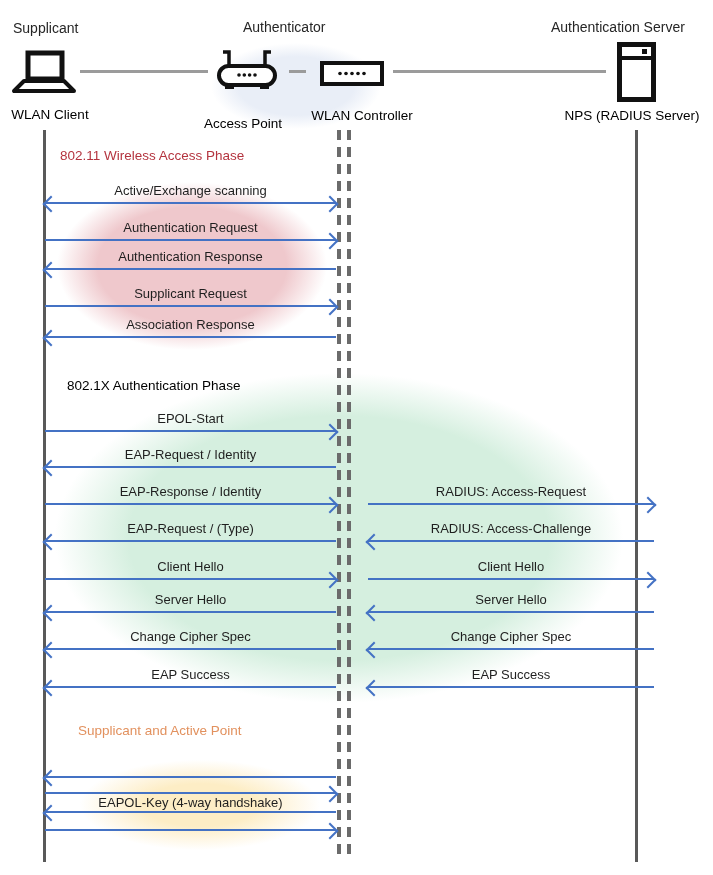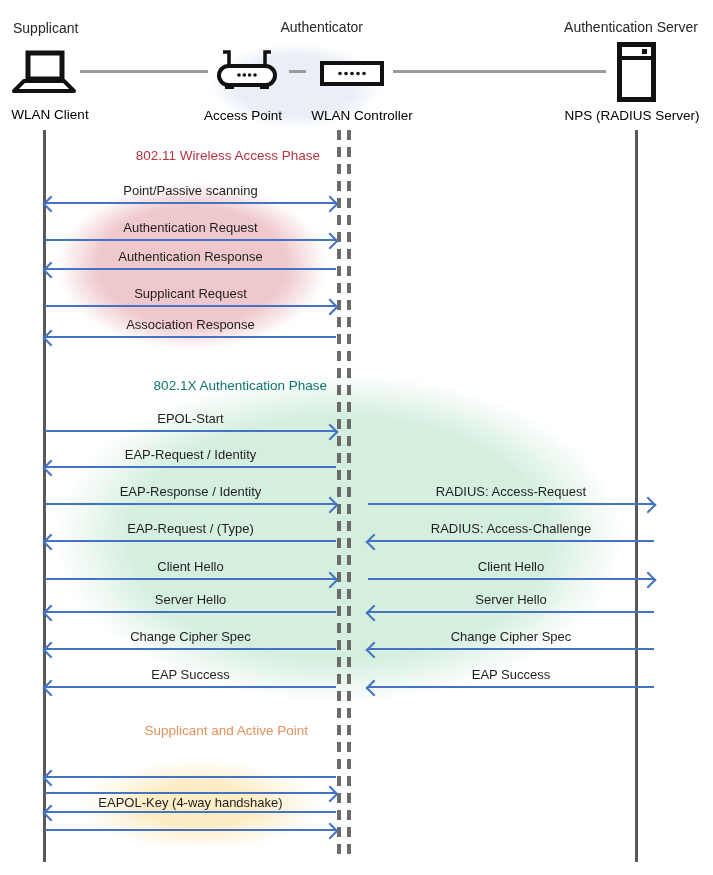--- a/index.html
+++ b/index.html
@@ -26,23 +26,23 @@
   .conn{position:absolute;top:70px;height:3px;background:#9b9b9b;z-index:1;}
 
   
   .lifeline{position:absolute;top:130px;width:3px;height:732px;background:#595959;z-index:1;}
   .lifeline.dashed{
     width:4px;height:724px;background:repeating-linear-gradient(
       to bottom,#6b6b6b 0px,#6b6b6b 10px,rgba(0,0,0,0) 10px,rgba(0,0,0,0) 17px);
   }
 
   
-  .phase-title{position:absolute;z-index:3;font-size:13.5px;text-align:right;line-height:19px;}
+  .phase-title{position:absolute;z-index:3;font-size:13.5px;text-align:left;line-height:19px;}
   .pt-red{left:60px;top:146px;width:260px;color:#b4343f;}
-  .pt-green{left:67px;top:376px;width:260px;color:#0f766e;}
+  .pt-green{left:67px;top:376px;width:260px;color:#000000;}
   .pt-orange{left:78px;top:721px;width:230px;color:#e2915e;}
 
   
   .msg{position:absolute;height:2px;z-index:2;}
   .msg .line{position:absolute;left:0;right:0;top:0;height:2px;background:#4472c4;}
   .msg .head{position:absolute;width:10px;height:10px;top:-4px;}
   .msg .head.r{right:0;border-top:2.5px solid #4472c4;border-right:2.5px solid #4472c4;transform:rotate(45deg);}
   .msg .head.l{left:0;border-left:2.5px solid #4472c4;border-bottom:2.5px solid #4472c4;transform:rotate(45deg);}
   .msg .msg-label{position:absolute;bottom:6px;left:0;width:100%;text-align:center;
                   font-size:13px;color:#1f1f1f;white-space:nowrap;}
@@ -55,22 +55,22 @@
 <body>
 
 <div class="canvas">
 
   <div class="ellipse el-blue"></div>
   <div class="ellipse el-pink"></div>
   <div class="ellipse el-green"></div>
   <div class="ellipse el-yellow"></div>
 
   <div class="role" style="left:13px;top:20px;">Supplicant</div>
-  <div class="role" style="left:243px;top:19px;width:120px;text-align:right;">Authenticator</div>
-  <div class="role" style="left:551px;top:19px;width:160px;text-align:center;">Authentication Server</div>
+  <div class="role" style="left:243px;top:19px;width:120px;text-align:left;">Authenticator</div>
+  <div class="role" style="left:551px;top:19px;width:160px;text-align:left;">Authentication Server</div>
 
   <div class="conn" style="left:80px;width:128px;"></div>
   <div class="conn" style="left:289px;width:17px;"></div>
   <div class="conn" style="left:393px;width:213px;"></div>
 
   <svg class="icon" style="left:8px;top:50px;" width="70" height="45" viewBox="0 0 70 45">
     <rect x="20" y="3" width="34" height="26" fill="#fff" stroke="#111" stroke-width="5"></rect>
     <path d="M6 41 L66 41 L56 31 L16 31 Z" fill="#fff" stroke="#111" stroke-width="4" stroke-linejoin="round"></path>
   </svg>
 
@@ -95,37 +95,37 @@
     <circle cx="44" cy="12.5" r="1.8" fill="#111"></circle>
   </svg>
 
   <svg class="icon" style="left:617px;top:42px;" width="39" height="60" viewBox="0 0 39 60">
     <rect x="2.5" y="2.5" width="34" height="55" fill="#fff" stroke="#111" stroke-width="5"></rect>
     <line x1="3" y1="16" x2="36" y2="16" stroke="#111" stroke-width="4"></line>
     <rect x="25" y="7" width="5" height="5" fill="#111"></rect>
   </svg>
 
   <div class="dev-label" style="left:10px;top:107px;width:80px;">WLAN Client</div>
-  <div class="dev-label" style="left:193px;top:108px;width:100px;">Access Point</div>
+  <div class="dev-label" style="left:193px;top:116px;width:100px;">Access Point</div>
   <div class="dev-label" style="left:302px;top:108px;width:120px;">WLAN Controller</div>
   <div class="dev-label" style="left:557px;top:108px;width:150px;">NPS (RADIUS Server)</div>
 
   <div class="lifeline" style="left:43px;"></div>
   <div class="lifeline dashed" style="left:337px;"></div>
   <div class="lifeline dashed" style="left:347px;"></div>
   <div class="lifeline" style="left:635px;"></div>
 
   <div class="phase-title pt-red">802.11 Wireless Access Phase</div>
   <div class="phase-title pt-green">802.1X Authentication Phase</div>
   <div class="phase-title pt-orange">
     <div>Supplicant and Active Point</div>
   </div>
 
   <div class="msg ml" style="top:202px;">
-    <span class="msg-label">Point/Passive scanning</span>
+    <span class="msg-label">Active/Exchange scanning</span>
     <span class="line"></span>
     <span class="head l"></span>
     <span class="head r"></span>
   </div>
   <div class="msg ml" style="top:239px;">
     <span class="msg-label">Authentication Request</span>
     <span class="line"></span>
     <span class="head r"></span>
   </div>
   <div class="msg ml" style="top:268px;">

